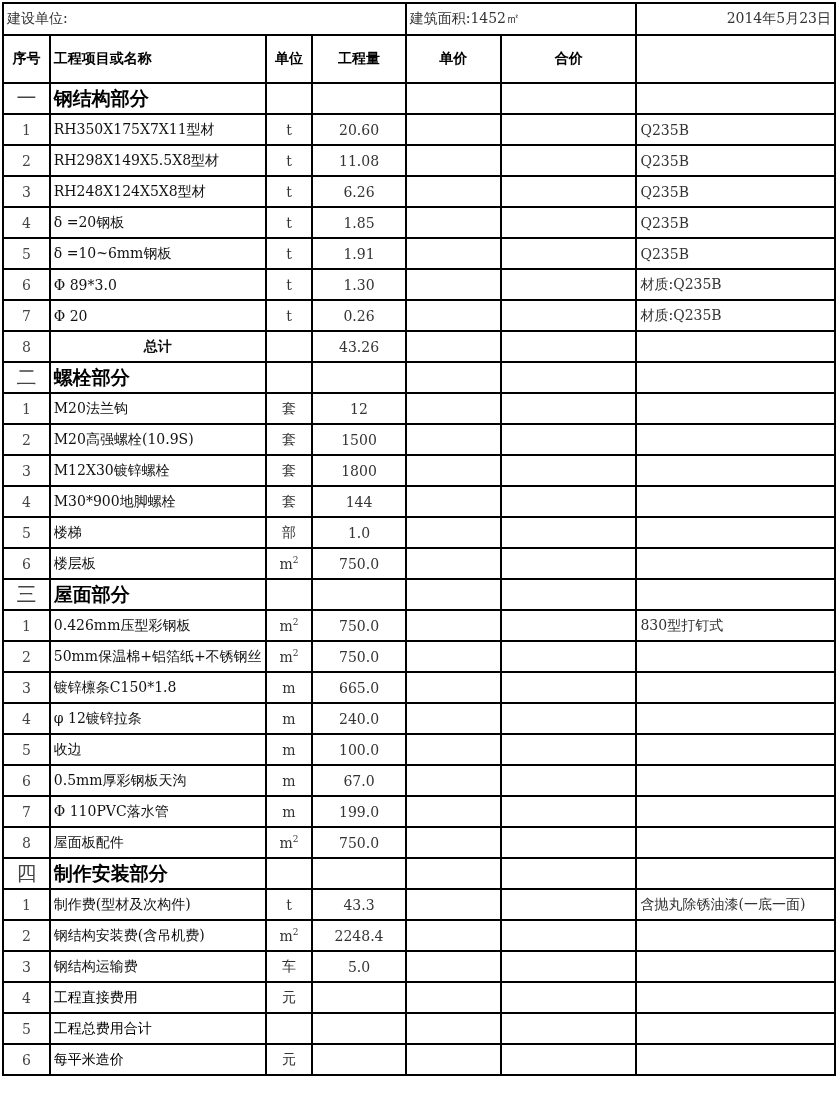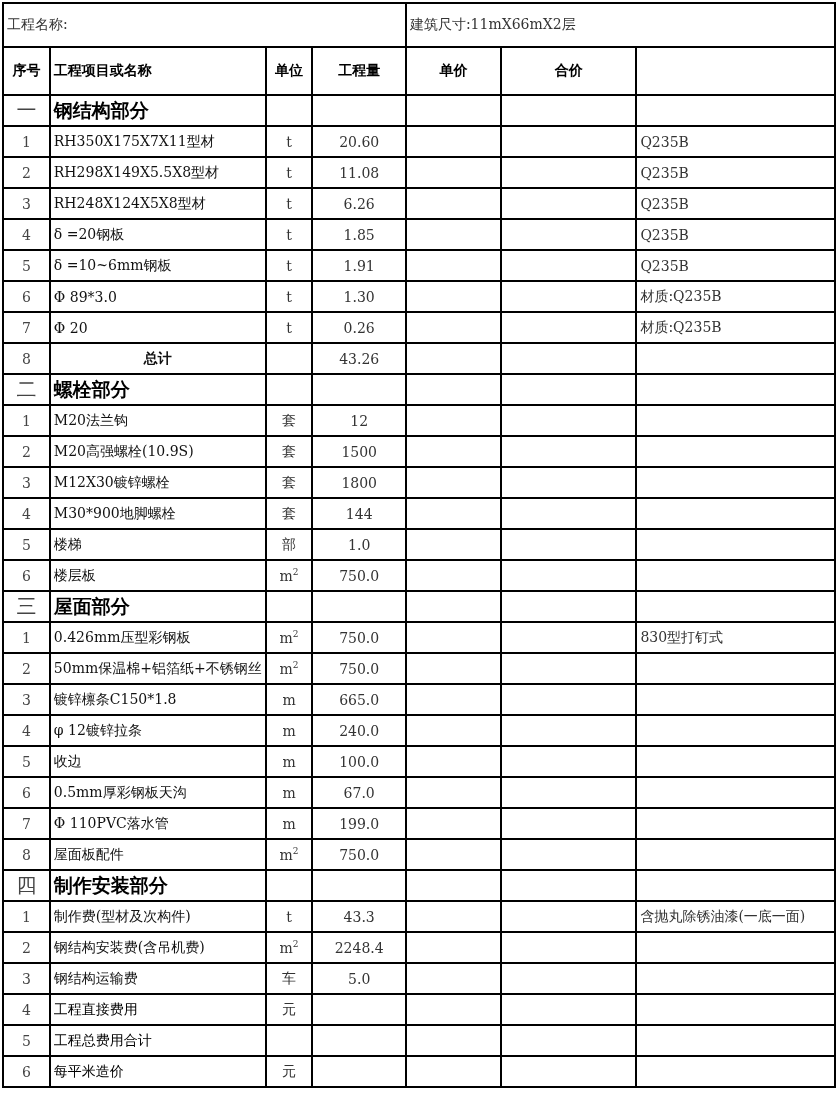--- a/index.html
+++ b/index.html
@@ -38,23 +38,24 @@
   <colgroup>
     <col style="width:47px">
       <col style="width:212px">
       <col style="width:47px">
       <col style="width:94px">
     <col style="width:96px">
       <col style="width:137px">
       <col style="width:199px">
   </colgroup>
   <tbody id="tbody">
-    <tr class="meta" style="height:44px">
-      <td colspan="4">工程名称:</td>
-      <td colspan="3">建筑尺寸:11mX66mX2层</td>
+    <tr class="meta" style="height:32px">
+      <td colspan="4">建设单位:</td>
+      <td colspan="2">建筑面积:1452㎡</td>
+      <td class="r">2014年5月23日</td>
     </tr>
     <tr class="hdr" style="height:48px">
       <td>序号</td>
       <td style="text-align:left">工程项目或名称</td>
       <td>单位</td>
       <td>工程量</td>
       <td>单价</td>
       <td>合价</td>
       <td></td>
     </tr>

